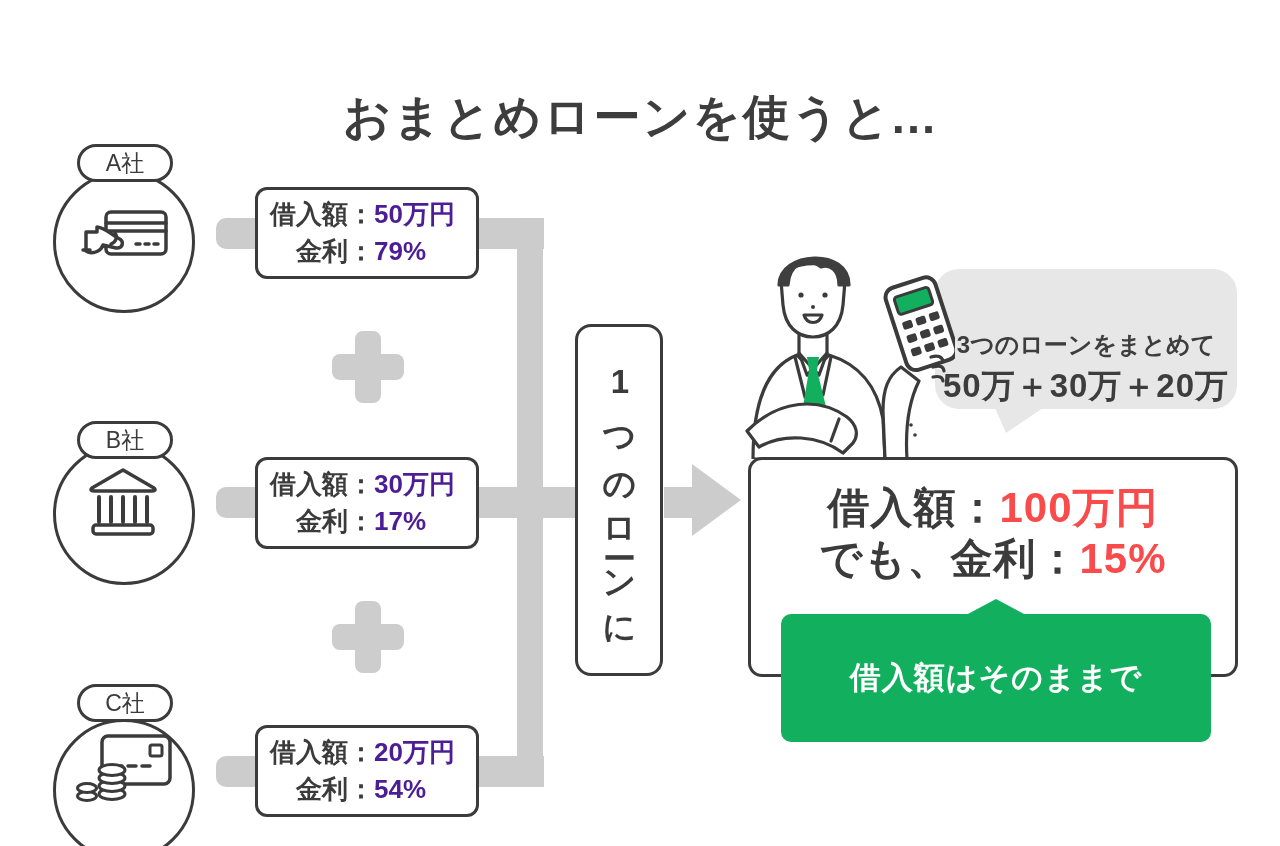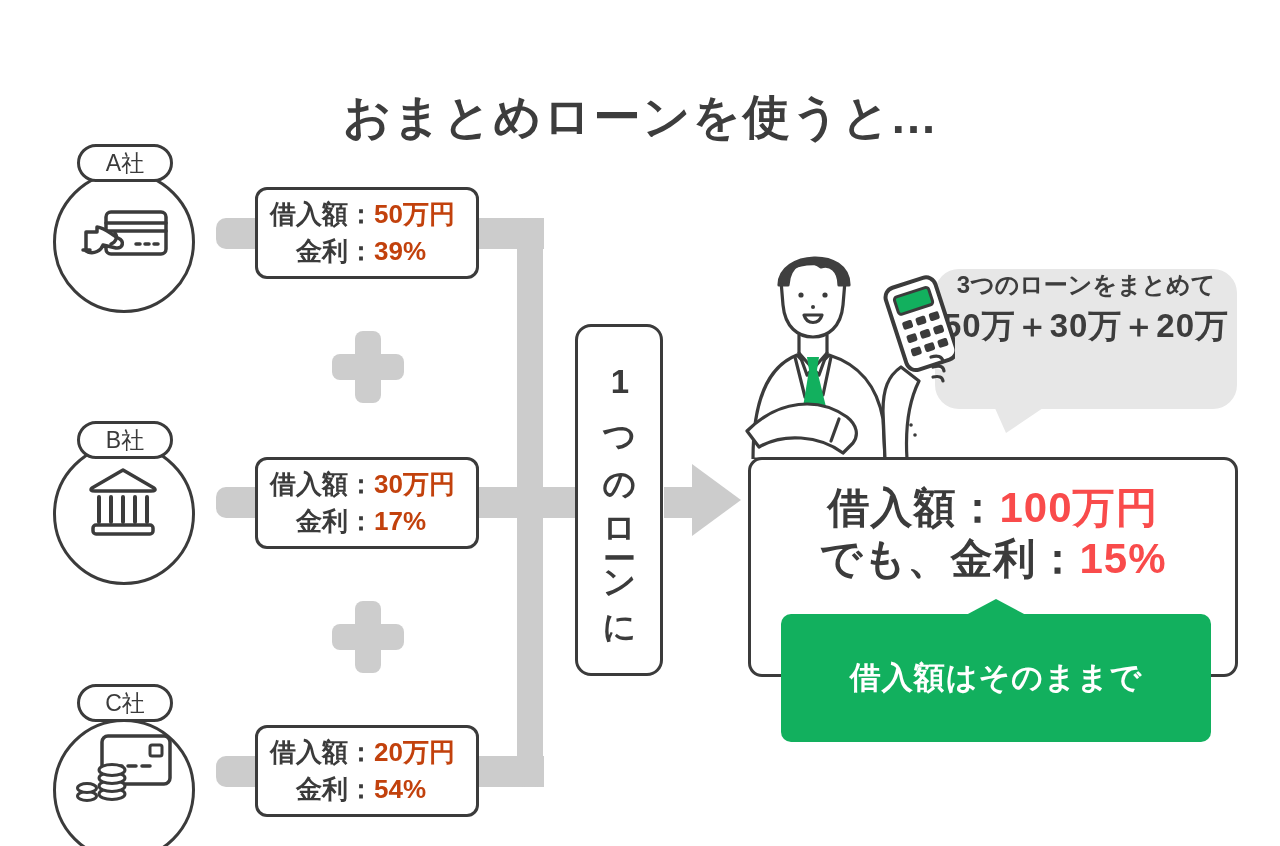--- a/index.html
+++ b/index.html
@@ -32,38 +32,38 @@
   .plus .bar-h{position:absolute;left:0;top:23px;width:72px;height:26px;background:#cdcdcd;border-radius:8px;}
   .plus .bar-v{position:absolute;left:23px;top:0;width:26px;height:72px;background:#cdcdcd;border-radius:8px;}
   
   .lbox{
     position:absolute;left:255px;width:224px;height:92px;background:#fff;border:3px solid #3b3b3b;
     border-radius:12px;box-sizing:border-box;display:flex;flex-direction:column;justify-content:center;
     z-index:2;
   }
   .lb-line{display:flex;justify-content:center;line-height:37px;font-size:26px;font-weight:800;}
   .lb-label{width:112px;text-align:right;color:#3b3b3b;}
-  .lb-value{width:98px;text-align:left;color:#c2410c;}
+  .lb-value{width:98px;text-align:left;color:#4c1d95;}
   
   .merge-box{
     position:absolute;left:575px;top:290px;width:88px;height:352px;background:#fff;
     border:3px solid #3b3b3b;border-radius:16px;box-sizing:border-box;
     display:flex;align-items:center;justify-content:center;z-index:2;
   }
   .merge-text{
     writing-mode:vertical-rl;text-orientation:upright;
     font-size:33px;font-weight:800;letter-spacing:7px;color:#3b3b3b;
   }
   .arrow-svg{position:absolute;left:664px;top:428px;z-index:1;}
   
   .man-svg{position:absolute;left:735px;top:205px;z-index:3;}
   
   .bubble{
     position:absolute;left:935px;top:235px;width:302px;height:140px;background:#e7e7e7;border-radius:24px;
-    display:flex;flex-direction:column;align-items:center;justify-content:flex-start;gap:3px;z-index:1;
+    display:flex;flex-direction:column;align-items:center;justify-content:flex-end;gap:3px;z-index:1;
   }
   .bubble-l1{font-size:24px;font-weight:800;color:#3d3d3d;}
   .bubble-l2{font-size:33px;font-weight:800;color:#3d3d3d;letter-spacing:1px;}
   .bubble-tail{position:absolute;left:990px;top:372px;z-index:1;}
   
   .result-box{
     position:absolute;left:748px;top:423px;width:490px;height:220px;background:#fff;
     border:3.5px solid #3b3b3b;border-radius:14px;box-sizing:border-box;z-index:4;
   }
   .rb-line{ text-align:center;font-size:42px;font-weight:800;line-height:1.22;letter-spacing:1px;}
@@ -99,21 +99,21 @@
     <span>A社</span>
   </div>
   <div class="conn conn-left" style="top:184px;"></div>
   <div class="lbox" style="top:153px;">
     <div class="lb-line">
       <span class="lb-label">借入額：</span>
         <span class="lb-value">50万円</span>
     </div>
     <div class="lb-line">
       <span class="lb-label">金利：</span>
-        <span class="lb-value">39%</span>
+        <span class="lb-value">79%</span>
     </div>
   </div>
   <div class="conn conn-right" style="top:184px;width:66px;"></div>
 
   <div class="plus" style="left:332px;top:297px;">
     <div class="bar-h"></div>
     <div class="bar-v"></div>
   </div>
 
   <div class="circle" style="left:53px;top:409px;"></div>

